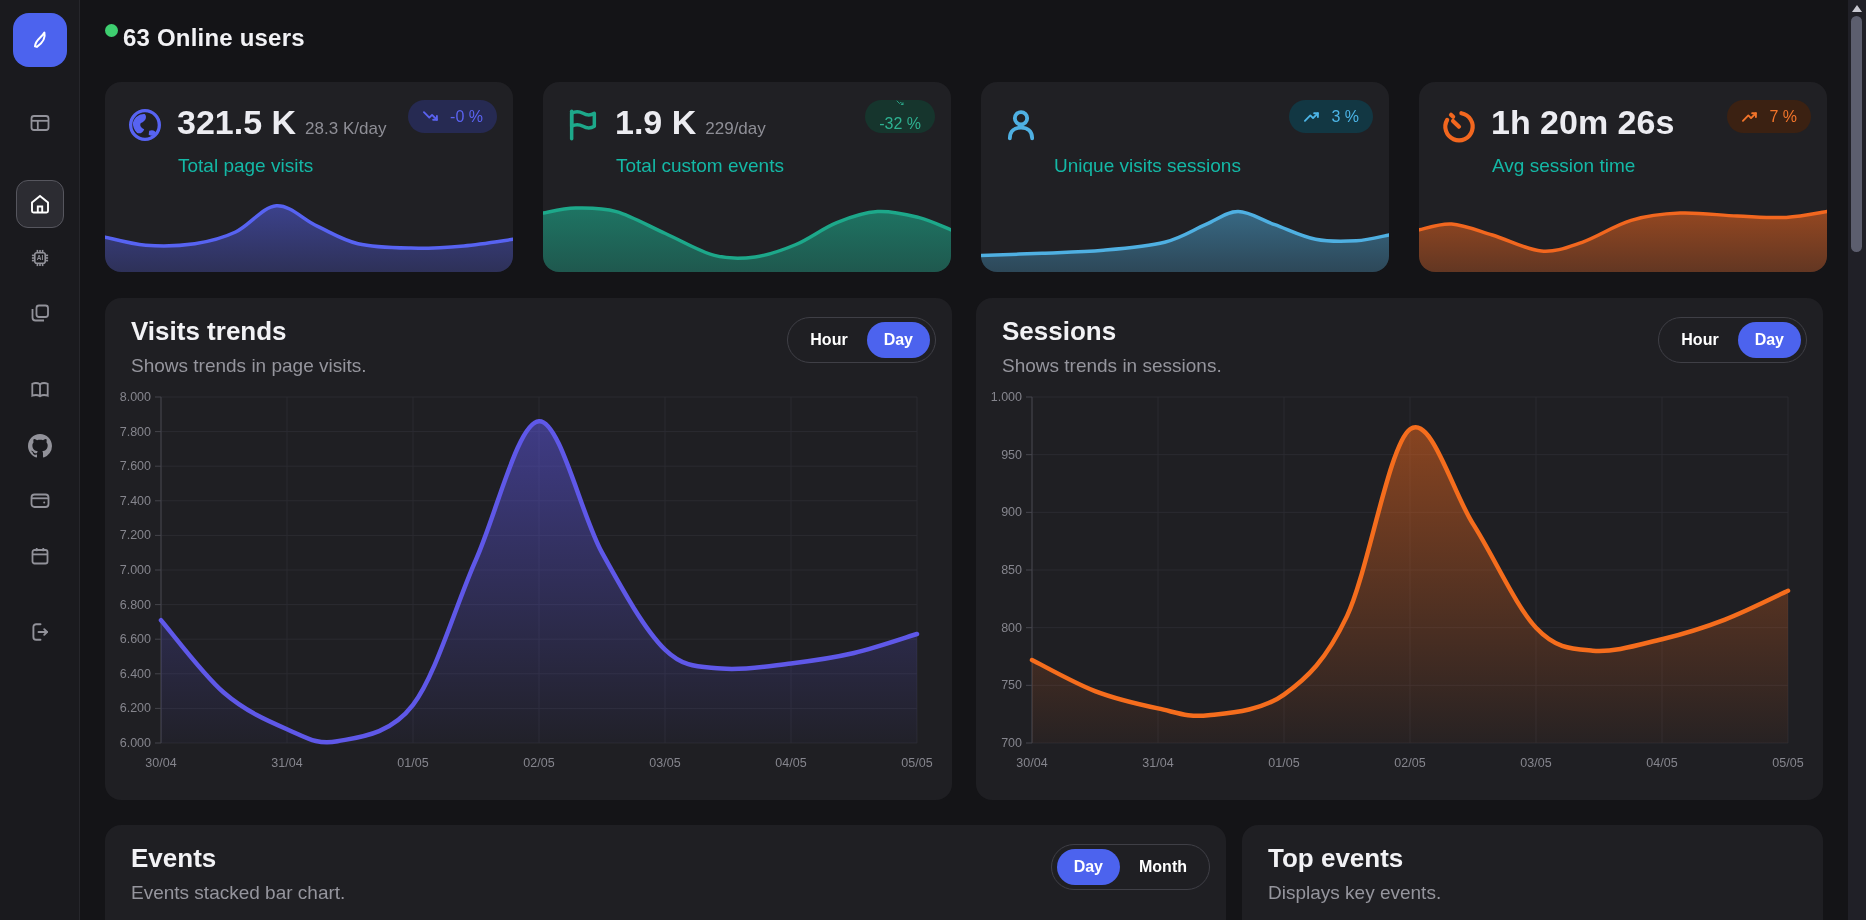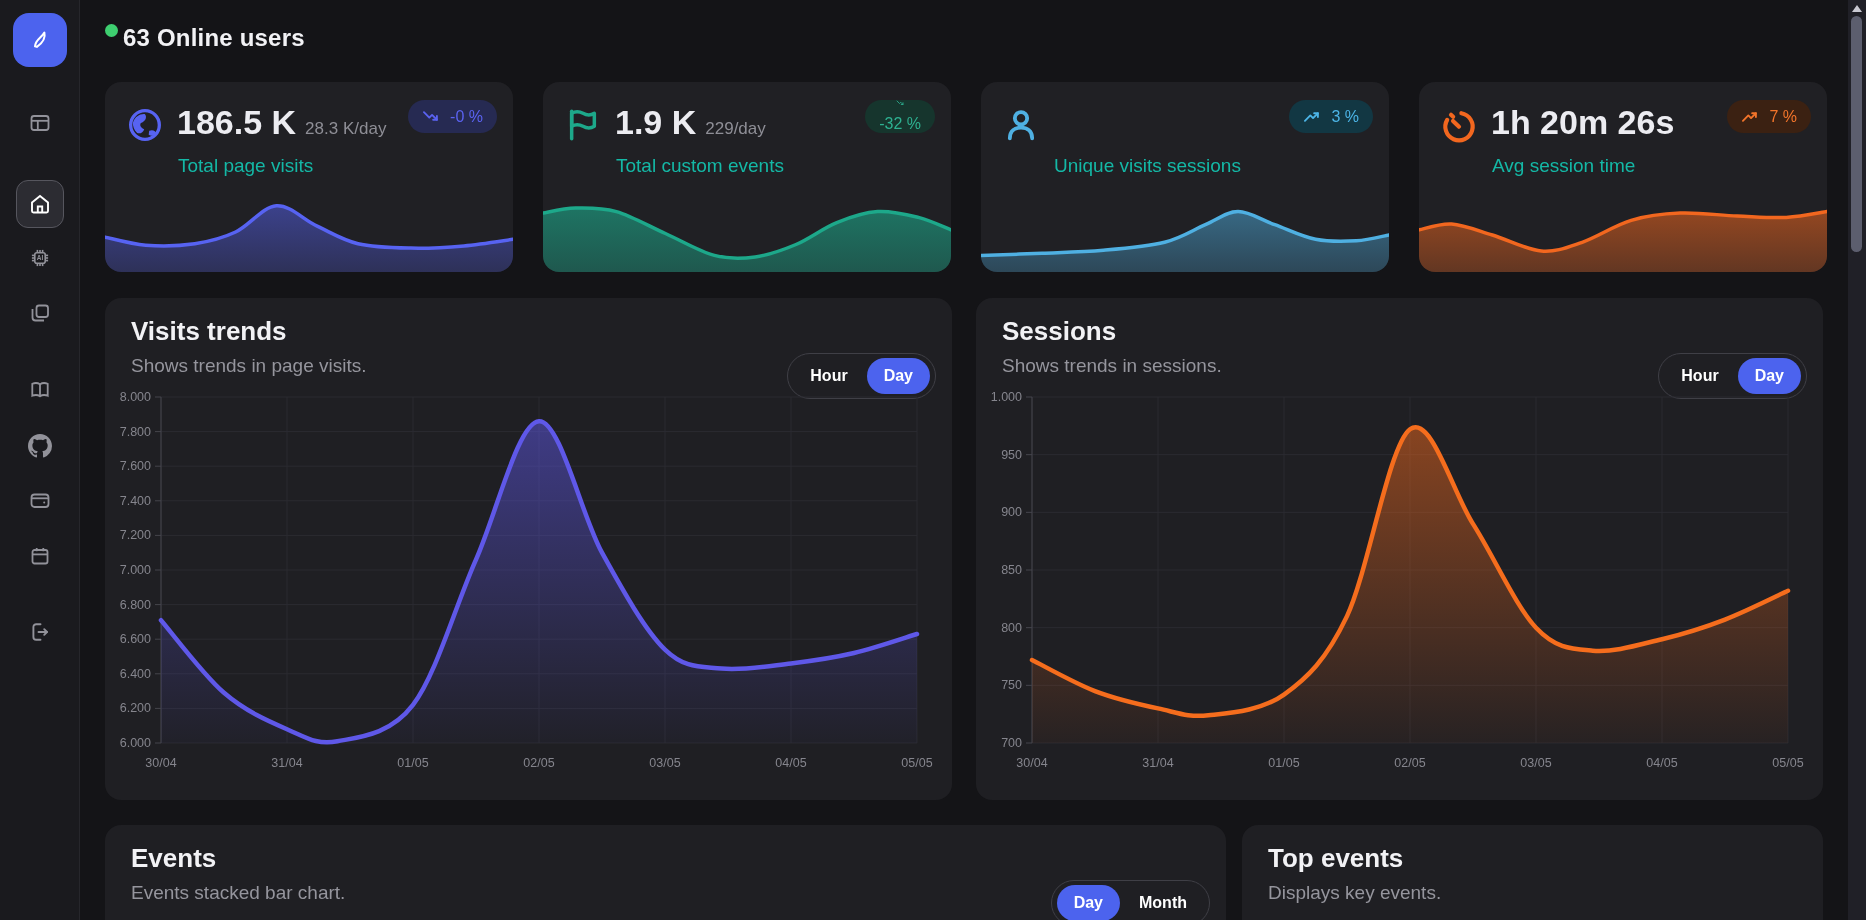--- a/index.html
+++ b/index.html
@@ -33,21 +33,21 @@
   .sc-label { position:absolute; left:73px; top:73px; font-size:19px; color:#14b8a6; }
   .badge { position:absolute; right:16px; top:18px; height:33px; border-radius:17px;
     display:flex; align-items:center; gap:9px; padding:0 14px; font-size:16px; }
   .spark { position:absolute; left:0; bottom:0; width:100%; height:80px; display:block; }
   
   .chart-card { position:absolute; background:#1f1f23; border-radius:16px; overflow:hidden; }
   .cc-title { position:absolute; left:26px; top:18px; font-size:26px; font-weight:bold; }
   .cc-sub { position:absolute; left:26px; top:57px; font-size:19px; color:#95959d; }
   .toggle { position:absolute; right:16px; top:19px; height:46px;
     border:1px solid #3f3f46; border-radius:23px; background:transparent;
-    display:flex; align-items:center; padding:0 5px; gap:2px;margin-top:36px; }
+    display:flex; align-items:center; padding:0 5px; gap:2px; }
   .toggle .opt { font-size:16px; font-weight:bold; color:#ffffff; padding:9px 17px;
     border-radius:19px; cursor:pointer; white-space:nowrap; }
   .toggle .opt.active { background:var(--accent,#4c63ee); }
   .chart-svg { position:absolute; left:0; top:84px; width:847px; height:408px; }
   
   .scrollbar { position:absolute; right:0; top:0; width:18px; height:920px; background:#202027; }
   .sb-arrow { position:absolute; top:5px; left:4px; width:0; height:0;
     border-left:5px solid transparent; border-right:5px solid transparent;
     border-bottom:7px solid #c9c9d2; }
   .sb-thumb { position:absolute; left:3px; top:16px; width:11px; height:236px;
@@ -150,21 +150,21 @@
     <span class="dot"></span>
     <span class="txt">63 Online users</span>
   </div>
 
   <div class="stat-card" style="left:25px">
     <svg class="sc-icon" viewBox="0 0 24 24" style="color:#5763f2">
       <circle cx="12" cy="12" r="8.6" fill="none" stroke="currentColor" stroke-width="2"></circle>
       <path fill="currentColor" d="M4.8 10.5 C6 7 9 5.2 12 5.5 C13.5 7.5 12 10 9.5 10.8 C8.5 12.5 10 14 11.5 14.5 C11 16.5 9 17.5 7.3 16.8 C5.5 15 4.5 12.8 4.8 10.5 Z"></path>
       <path fill="currentColor" d="M14.5 15.5 C16.5 14.5 18.5 15.5 18.8 17 C17.5 18.8 15.5 18.8 14.2 17.8 Z"></path>
     </svg>
-    <div class="sc-value"><span>186.5 K</span><span class="sc-rate">28.3 K/day</span></div>
+    <div class="sc-value"><span>321.5 K</span><span class="sc-rate">28.3 K/day</span></div>
     <div class="sc-label">Total page visits</div>
     <div class="badge" style="background: rgb(38, 42, 82); color: rgb(90, 98, 240);">
       <svg width="19" height="13" viewBox="0 0 16 12" fill="none" stroke="currentColor" stroke-width="1.7" stroke-linecap="round" stroke-linejoin="round">
         <path d="M1 2 L6 7 L8.5 4.5 L13 9"></path>
           <path d="M13 5.5 V9 H9.5"></path>
       </svg>
       <span>-0 %</span>
     </div>
     <svg class="spark" preserveAspectRatio="none" viewBox="0 0 408 80">
         <defs>

